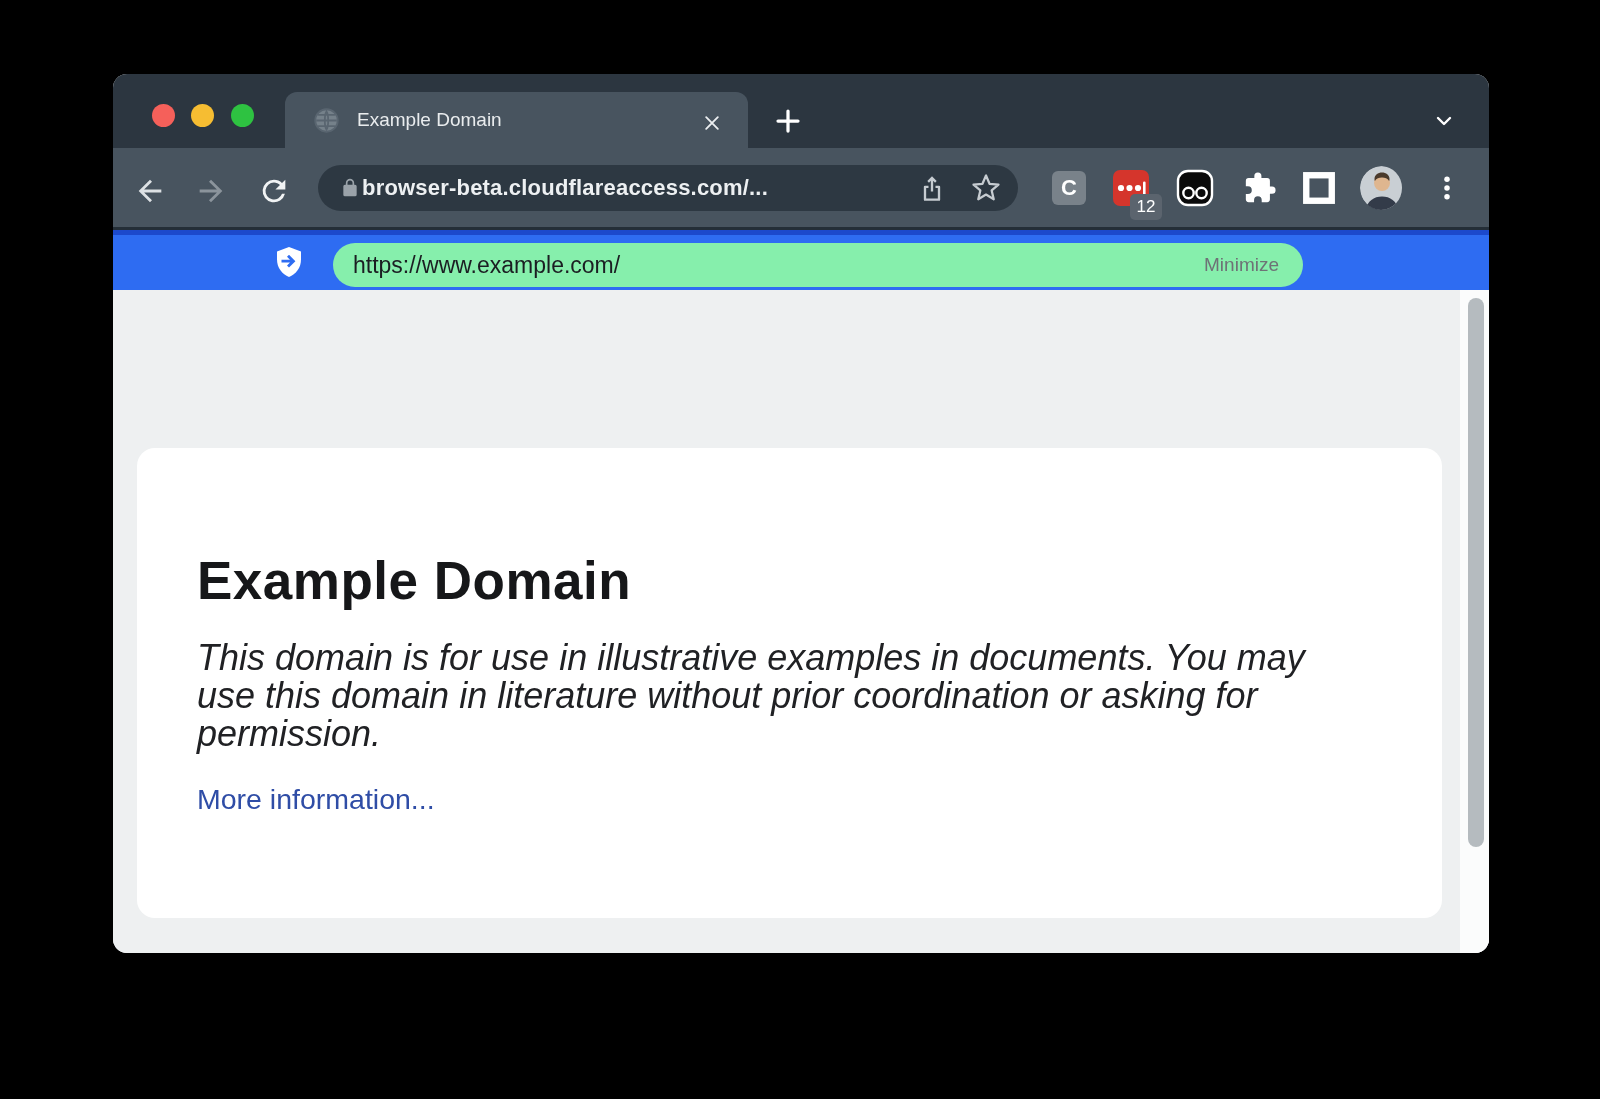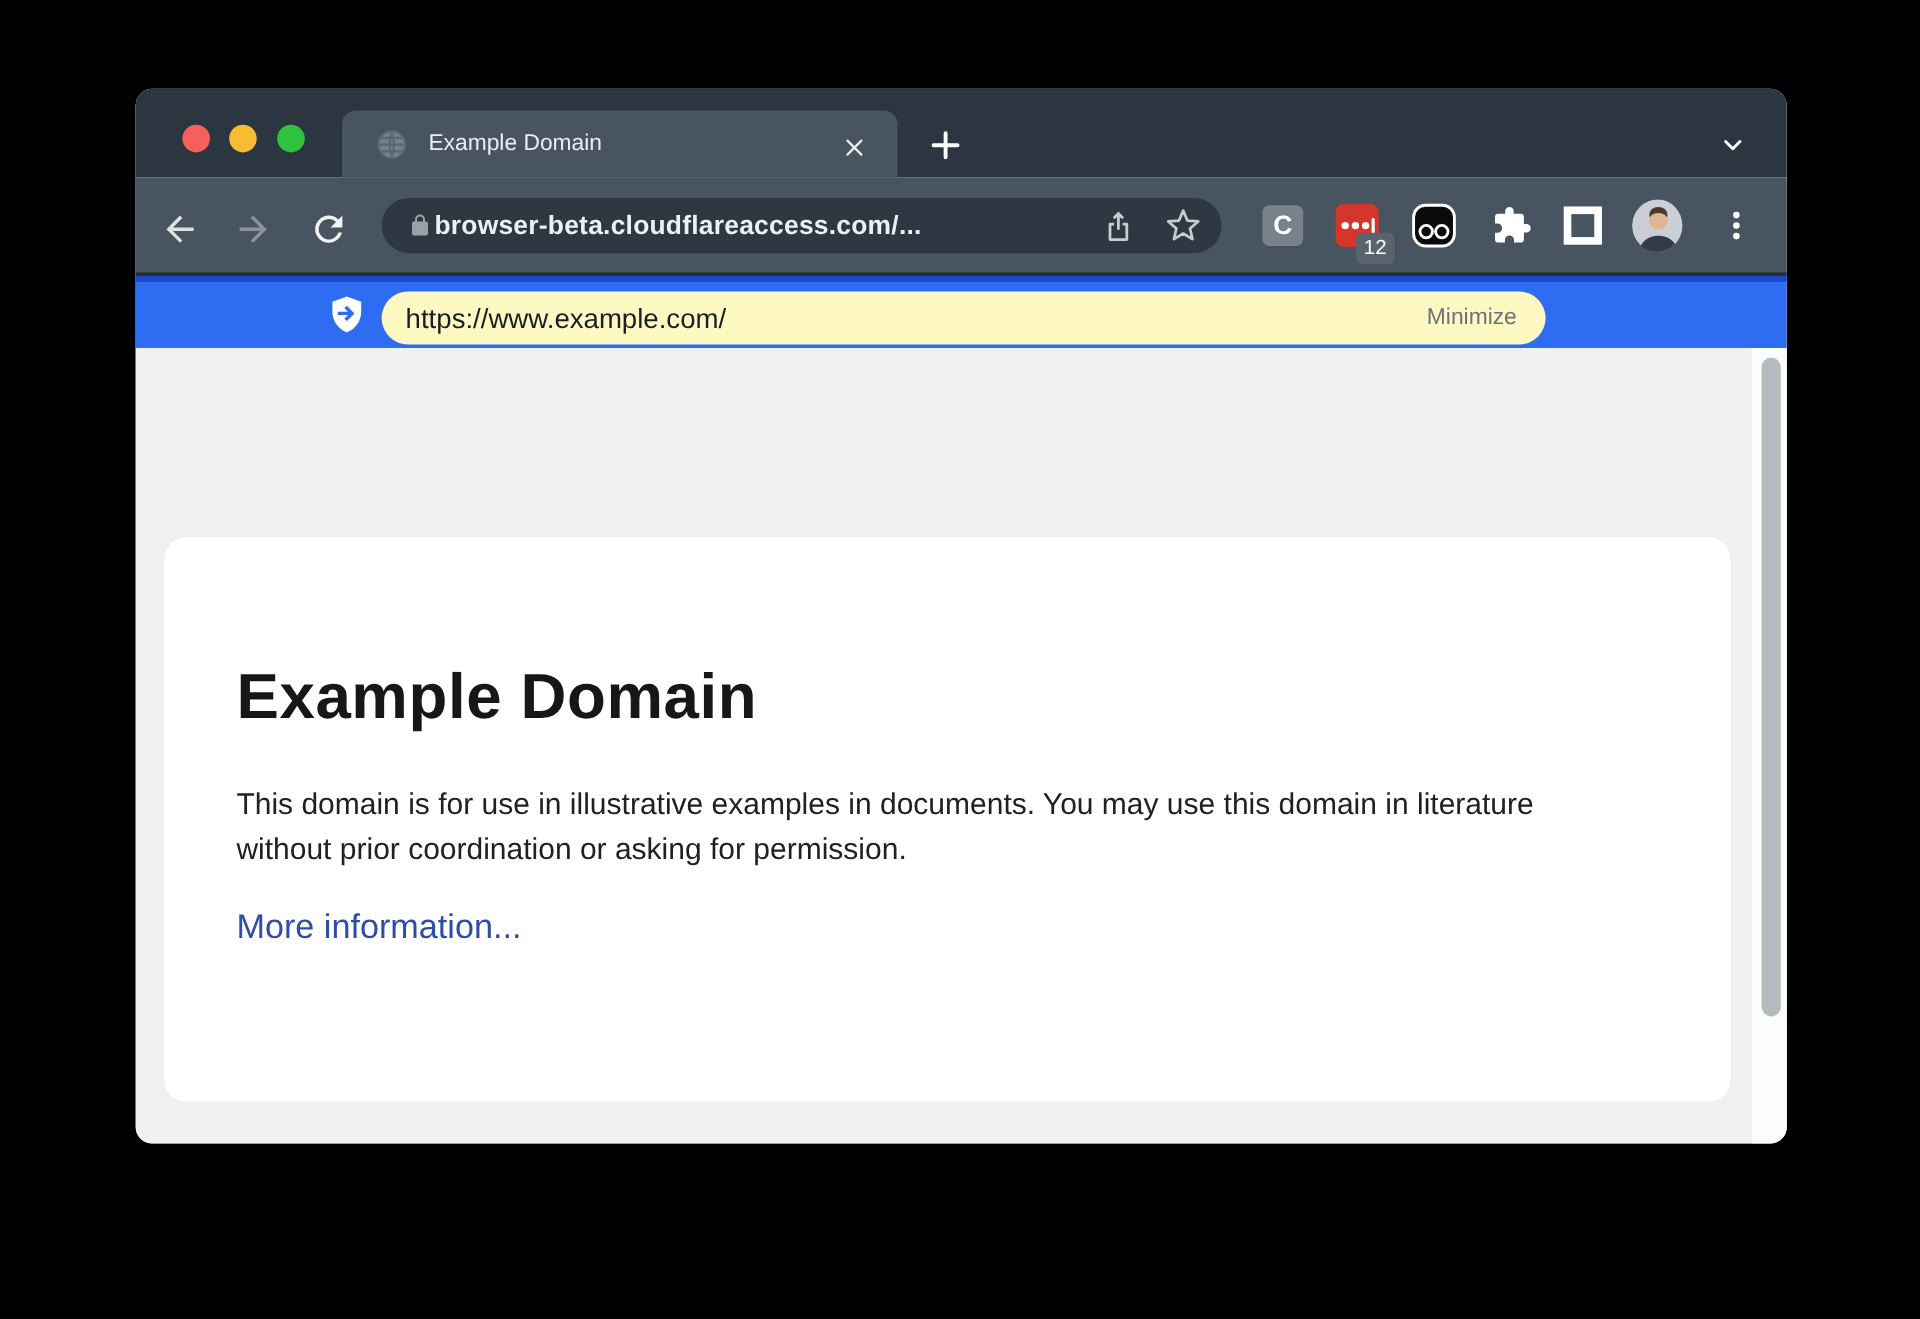--- a/index.html
+++ b/index.html
@@ -65,40 +65,40 @@
   .tile-lp { position: relative; width: 36px; height: 36px; border-radius: 7px; }
   .lp-badge { position: absolute; left: 17px; top: 24px; min-width: 32px; height: 26px;
     background: #5b646e; border-radius: 5px; color: #fff; font-size: 17px; line-height: 26px;
     text-align: center; padding: 0 3px; }
   .tile-black { width: 38px; height: 38px; }
   .avatar-wrap { width: 44px; height: 44px; border-radius: 50%; overflow: hidden; }
 
   
   .isobar { position: relative; height: 60px; background: #2e6cf2; border-top: 5px solid #1c49cc; }
   .iso-shield { position: absolute; left: 162px; top: 11px; width: 28px; height: 32px; }
-  .iso-pill { position: absolute; left: 205px; top: 8px; width: 970px; height: 44px;
-    background: #fef9c3; border-radius: 22px; display: flex; align-items: center; }
+  .iso-pill { position: absolute; left: 220px; top: 8px; width: 970px; height: 44px;
+    background: #86efac; border-radius: 22px; display: flex; align-items: center; }
   .iso-url { flex: 1 1 auto; border: none; outline: none; background: transparent;
     margin-left: 20px; font-size: 23px; color: #1b1e22;
     font-family: "Liberation Sans", "DejaVu Sans", sans-serif; }
   .iso-min { flex: 0 0 auto; margin-right: 24px; border: none; background: transparent;
     color: #6e7276; font-size: 19px; cursor: pointer;
     font-family: "Liberation Sans", "DejaVu Sans", sans-serif; }
 
   
   .content { position: relative; height: 663px; background: #eef0f1; }
   .scroll-track { position: absolute; right: 0; top: 0; width: 29px; height: 100%; background: #fbfcfc; }
   .scroll-thumb { position: absolute; right: 5px; top: 8px; width: 16px; height: 549px;
     background: #b5bbbf; border-radius: 8px; cursor: pointer; }
 
   .card { position: absolute; left: 24px; top: 158px; width: 1305px; height: 470px;
     background: #fff; border-radius: 18px; padding: 102px 60px 0 60px; }
   .page-heading { font-size: 53px; font-weight: 700; color: #161719; letter-spacing: .5px; }
-  .page-body { margin-top: 40px; font-size: 25px; line-height: 38px; color: #202124;
-    max-width: 1120px; }
+  .page-body { margin-top: 28px; font-size: 36px; line-height: 38px; color: #202124;
+    max-width: 1120px; font-style: italic; }
   .page-link { display: inline-block; margin-top: 30px; font-size: 28.5px; color: #2f4da6;
     text-decoration: none; cursor: pointer; }
 
   svg { display: block; }
 </style>
 </head>
 <body>
 
 <div class="stage">
   <div class="window">

